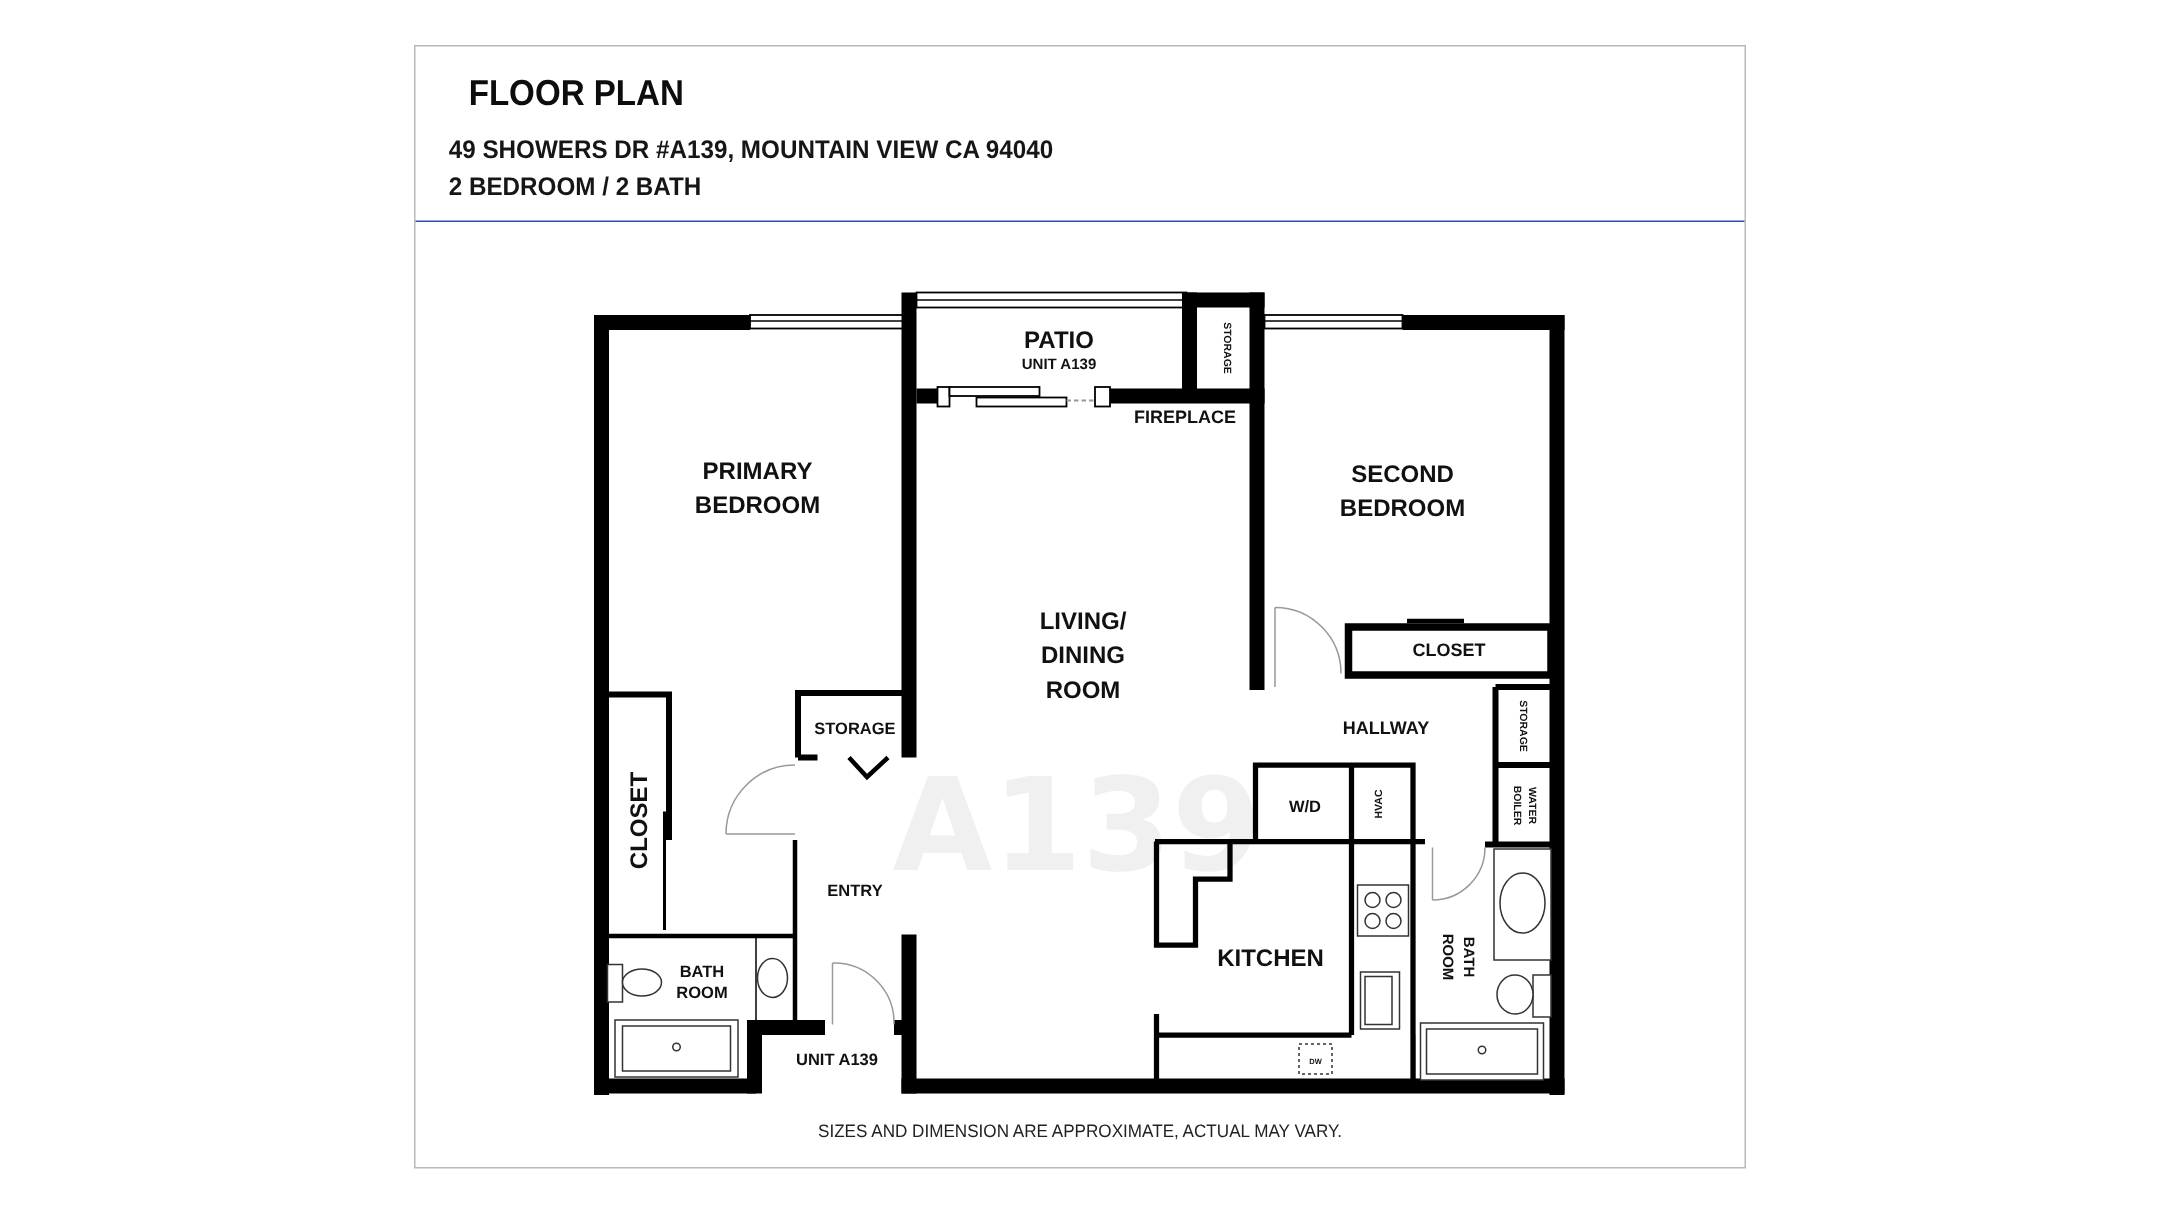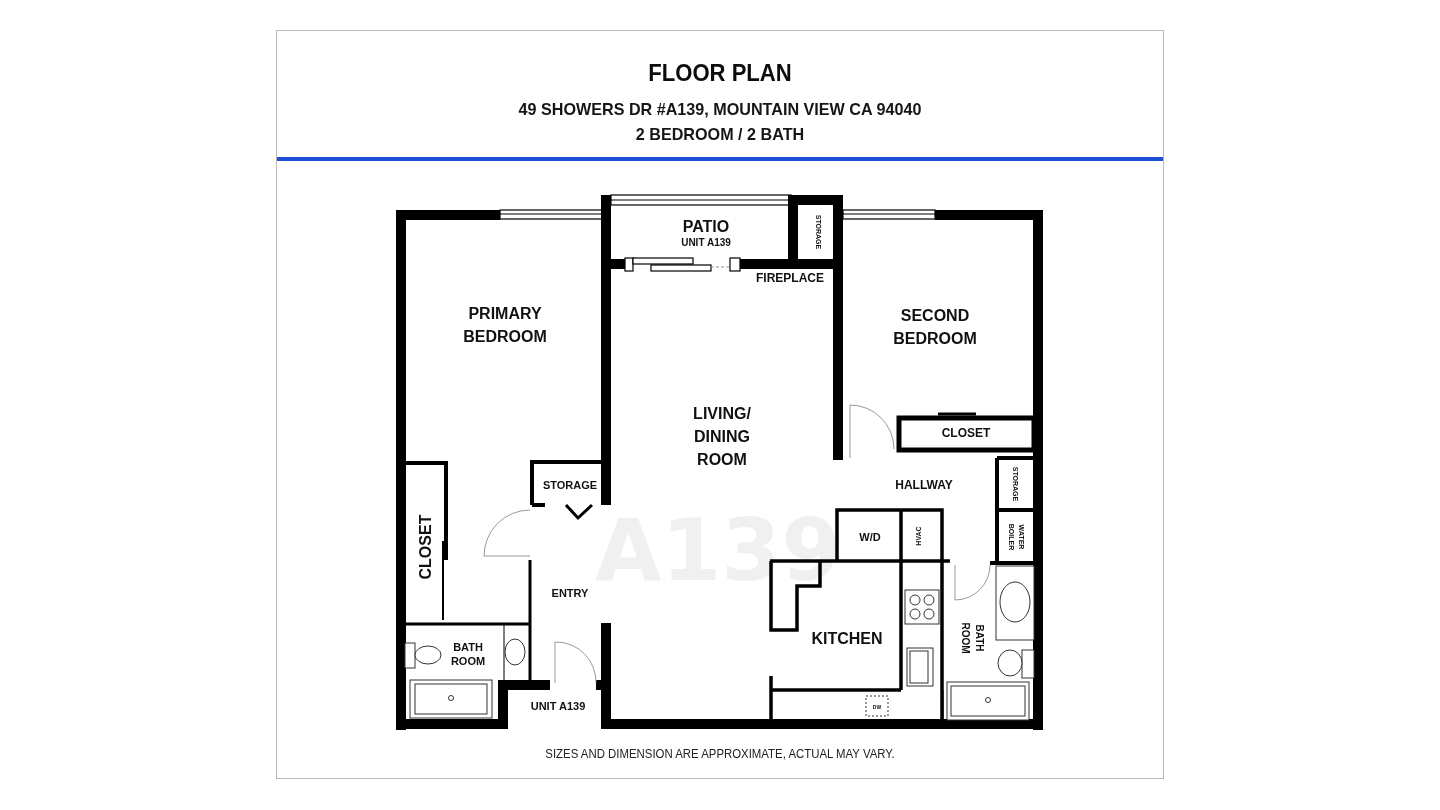--- a/index.html
+++ b/index.html
@@ -1,18 +1,18 @@
 <!DOCTYPE html>
 <html><head>
   <meta charset="utf-8">
   <style>
     html, body { margin: 0; padding: 0; background: #ffffff; }
     body { width: 1440px; height: 810px; position: relative; overflow: hidden; font-family: "DejaVu Sans", sans-serif; }
     .sheet { position: absolute; left: 276px; top: 30px; width: 886px; height: 747px; border: 1px solid #b9b9b9; background: #fff; }
-    .header { position: absolute; left: 0; top: 11px; width: 886px; height: 115px; border-bottom: 4px solid #1d4ed8; text-align: center; }
+    .header { position: absolute; left: 0; top: 1px; width: 886px; height: 115px; border-bottom: 1px solid #1d4ed8; text-align: left; }
     .title { position: absolute; left: 0; right: 0; top: 17px; font-family: "Liberation Sans", sans-serif; font-weight: 700; font-size: 24px; letter-spacing: 0px; color: #0d0d0d; transform: scaleX(0.92); }
     .subtitle { position: absolute; left: 0; right: 0; font-family: "Liberation Sans", sans-serif; font-weight: 700; font-size: 17px; color: #161616; transform: scaleX(0.95); }
     .sub1 { top: 58px; }
     .sub2 { top: 83px; }
     .footnote { position: absolute; left: 0; right: 0; top: 716px; text-align: center; font-family: "Liberation Sans", sans-serif; font-size: 12px; color: #222; transform: scaleX(0.95); }
     .plan { position: absolute; left: 0; top: 0; }
     svg text { font-family: "Liberation Sans", sans-serif; font-weight: 700; fill: #111; }
   </style>
 </head>
 <body>

